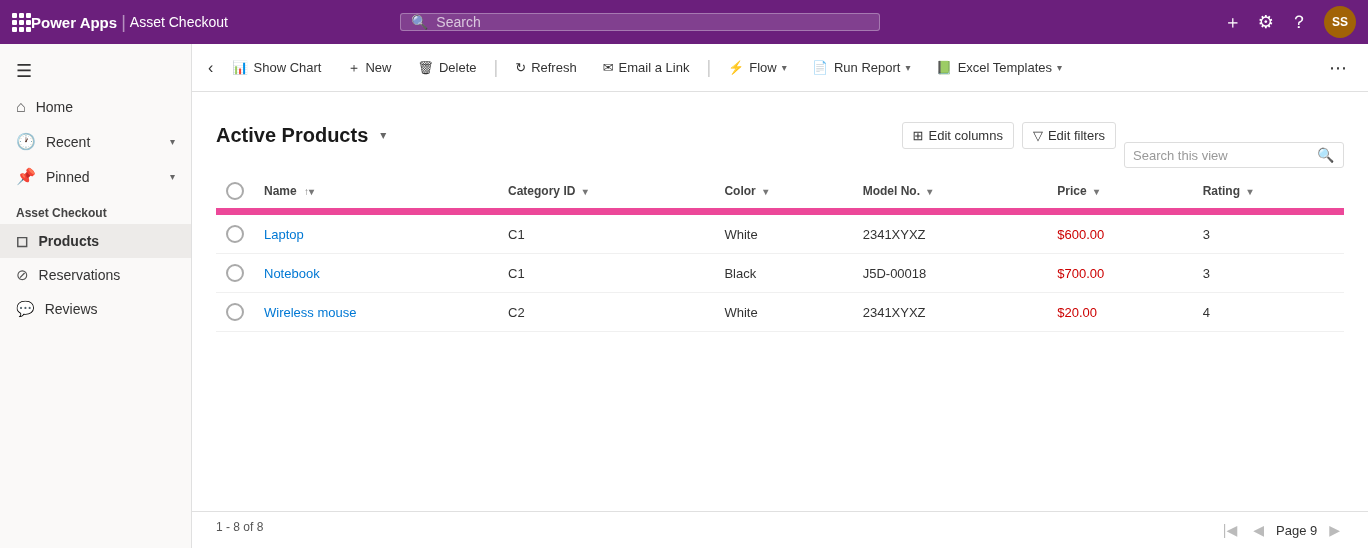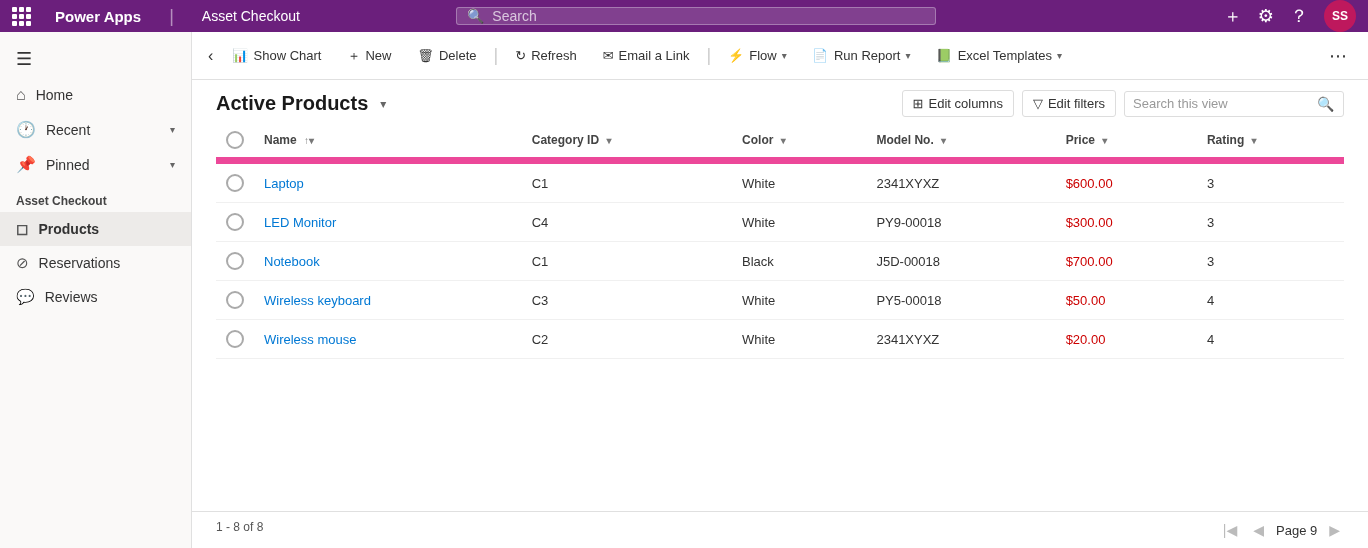--- a/index.html
+++ b/index.html
@@ -5,22 +5,22 @@
     * { box-sizing: border-box; margin: 0; padding: 0; }
     body { font-family: 'Segoe UI', sans-serif; font-size: 14px; color: #333; display: flex; flex-direction: column; height: 548px; overflow: hidden; }
 
     
     .top-nav {
       background: #6b1f7c;
       color: white;
       display: flex;
       align-items: center;
       padding: 0 12px;
-      height: 32px;
-      gap: 24px;
+      height: 44px;
+      gap: 0;
       flex-shrink: 0;
     }
     .top-nav-grid { display: flex; align-items: center; cursor: pointer; }
     .grid-icon { display: grid; grid-template-columns: repeat(3,5px); grid-template-rows: repeat(3,5px); gap: 2px; }
     .grid-icon span { background: white; width: 5px; height: 5px; border-radius: 1px; }
     .top-nav-brand { font-weight: 700; font-size: 15px; color: white; white-space: nowrap; }
     .top-nav-sep { color: rgba(255,255,255,0.5); font-size: 18px; margin: 0 4px; }
     .top-nav-app { font-size: 14px; color: white; }
     .top-nav-search {
       flex: 1;
@@ -40,21 +40,21 @@
       outline: none;
       color: white;
       font-size: 14px;
       width: 100%;
     }
     .top-nav-search input::placeholder { color: rgba(255,255,255,0.7); }
     .top-nav-actions { display: flex; align-items: center; gap: 16px; margin-left: auto; }
     .nav-icon-btn { color: white; font-size: 18px; cursor: pointer; display: flex; align-items: center; }
     .avatar {
       width: 32px; height: 32px; border-radius: 50%;
-      background: #be185d; color: white; font-size: 12px; font-weight: 700;
+      background: #a16207; color: white; font-size: 12px; font-weight: 700;
       display: flex; align-items: center; justify-content: center; cursor: pointer;
     }
 
     
     .main-layout { display: flex; flex: 1; overflow: hidden; }
 
     
     .sidebar {
       width: 192px;
       background: #faf9f8;
@@ -151,20 +151,21 @@
       background: white;
     }
     .search-view-box {
       display: flex; align-items: center;
       border: 1px solid #ddd;
       border-radius: 3px;
       padding: 4px 8px;
       gap: 6px;
       background: white;
       width: 220px;
+      margin-top: 40px;
     }
     .search-view-box input {
       border: none; outline: none; font-size: 13px; flex: 1; color: #333;
     }
     .search-view-box input::placeholder { color: #999; }
 
     
     .table-container { flex: 1; overflow-y: auto; padding: 0 24px; }
     table { width: 100%; border-collapse: collapse; }
     thead tr { border-bottom: 7px solid #ec4899; }
@@ -394,48 +395,26 @@
       <td>C1</td>
       <td>White</td>
       <td>2341XYXZ</td>
       <td class="price-cell">$600.00</td>
       <td>3</td>
     </tr>
               <tr>
       <td class="checkbox-col">
         <div class="row-checkbox"></div>
       </td>
-      <td class="link-cell">LED Monitor</td>
-      <td>C4</td>
-      <td>White</td>
-      <td>PY9-00018</td>
-      <td class="price-cell">$300.00</td>
-      <td>3</td>
-    </tr>
-              <tr>
-      <td class="checkbox-col">
-        <div class="row-checkbox"></div>
-      </td>
       <td class="link-cell">Notebook</td>
       <td>C1</td>
       <td>Black</td>
       <td>J5D-00018</td>
       <td class="price-cell">$700.00</td>
       <td>3</td>
-    </tr>
-              <tr>
-      <td class="checkbox-col">
-        <div class="row-checkbox"></div>
-      </td>
-      <td class="link-cell">Wireless keyboard</td>
-      <td>C3</td>
-      <td>White</td>
-      <td>PY5-00018</td>
-      <td class="price-cell">$50.00</td>
-      <td>4</td>
     </tr>
               <tr>
       <td class="checkbox-col">
         <div class="row-checkbox"></div>
       </td>
       <td class="link-cell">Wireless mouse</td>
       <td>C2</td>
       <td>White</td>
       <td>2341XYXZ</td>
       <td class="price-cell">$20.00</td>

